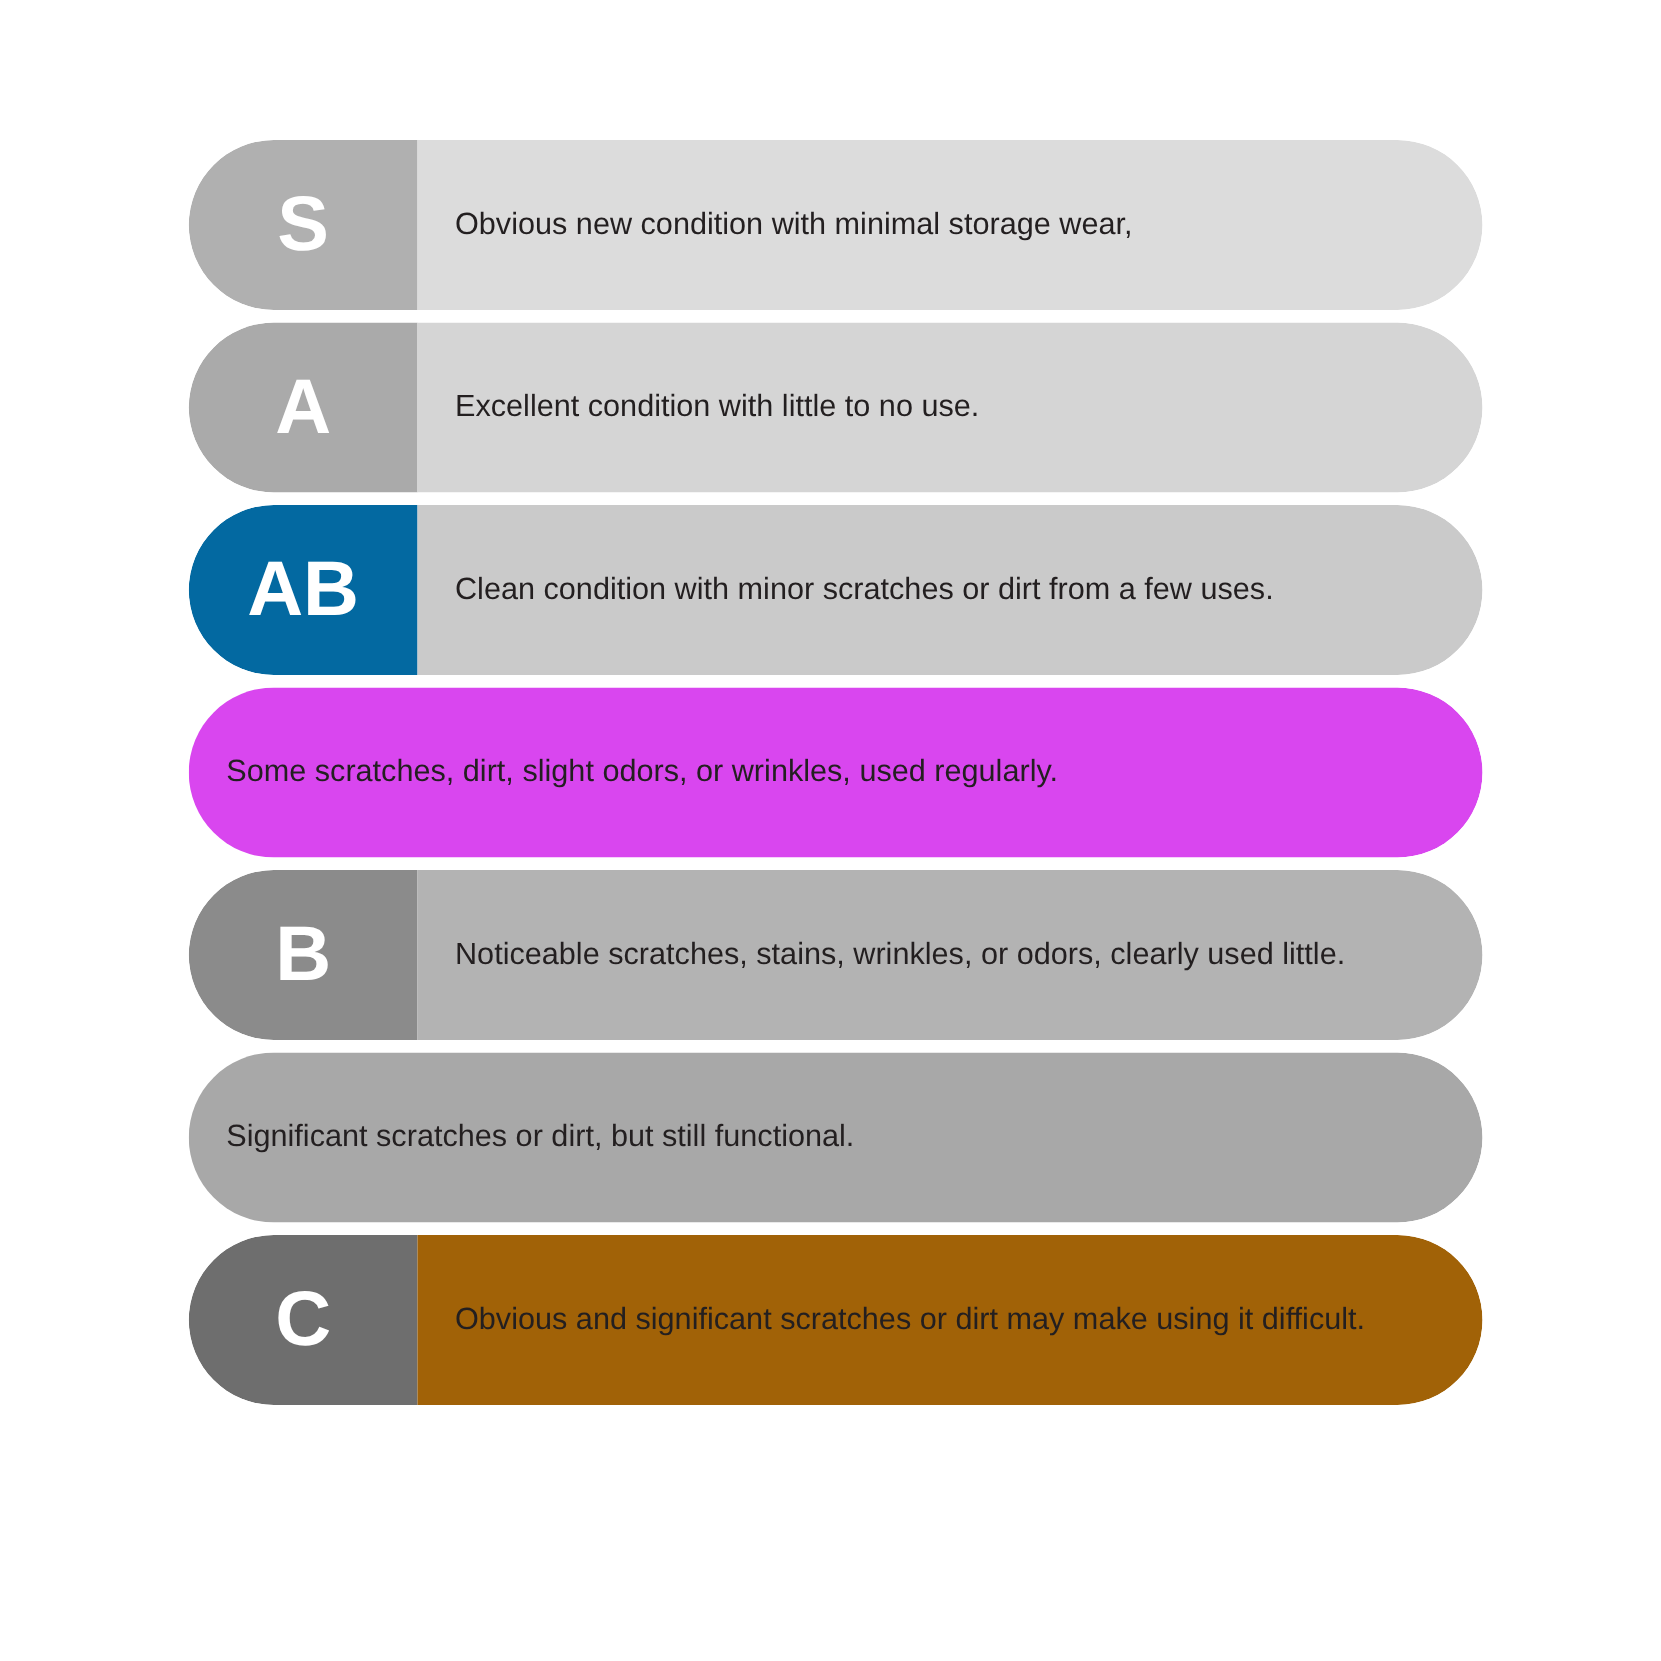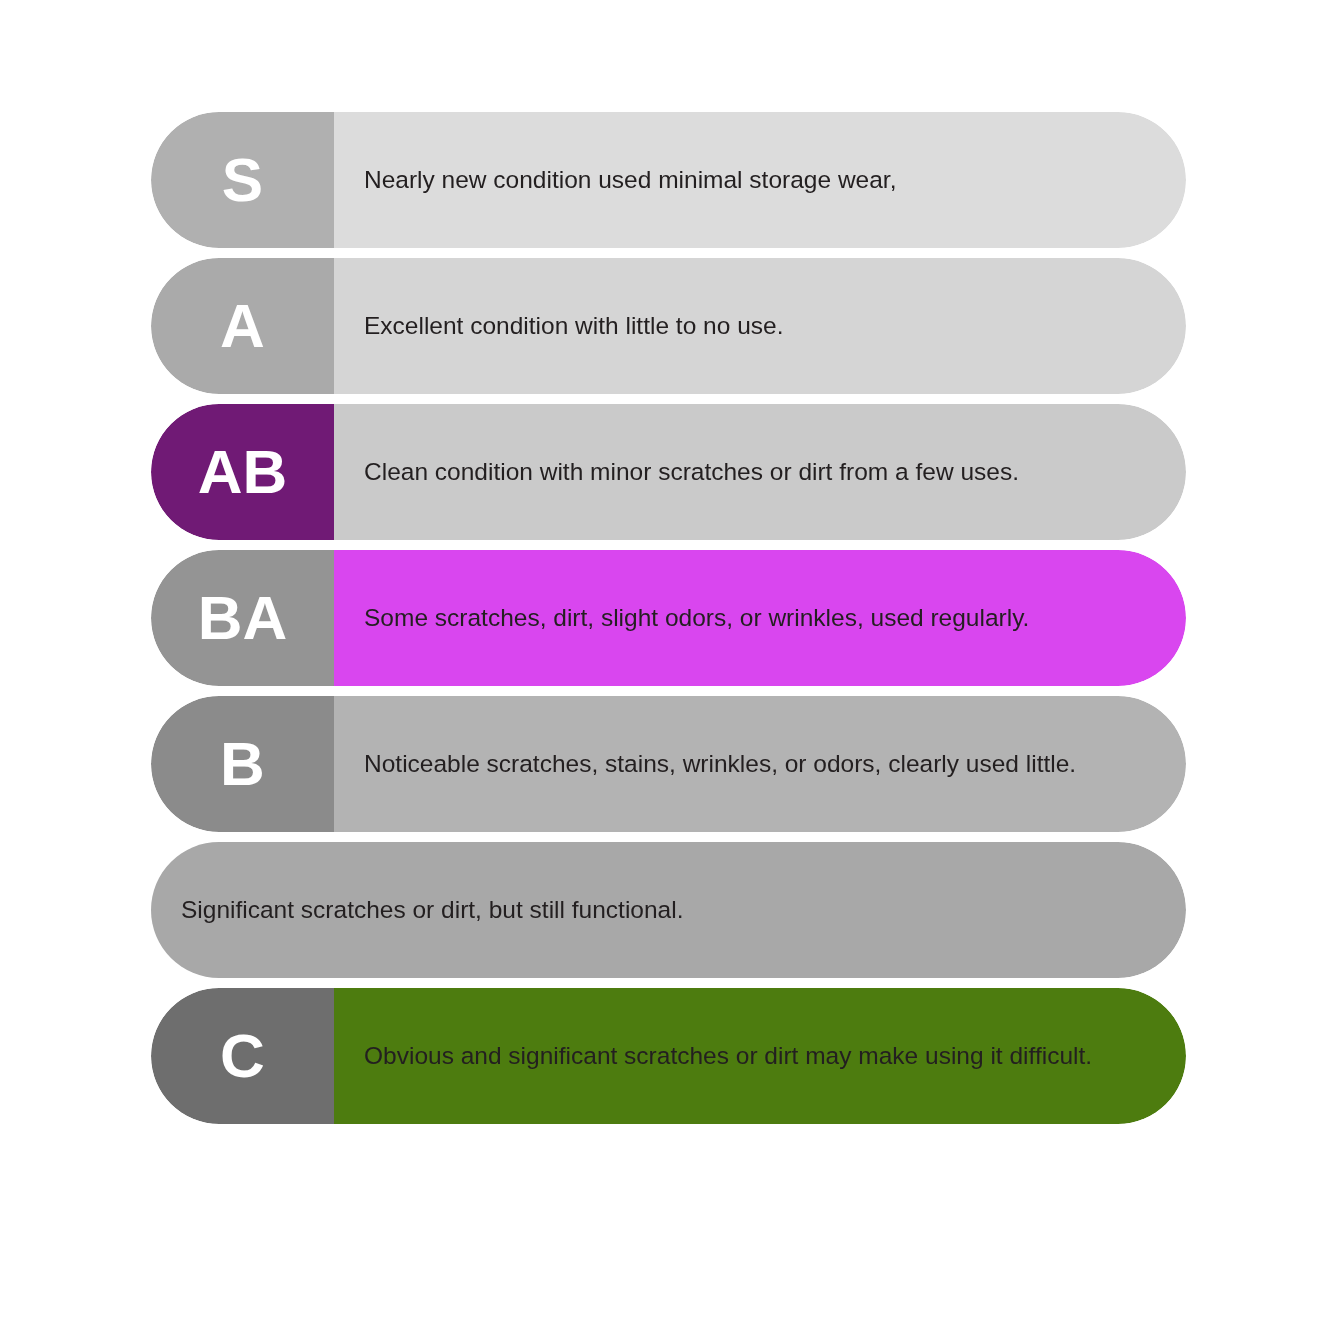--- a/index.html
+++ b/index.html
@@ -57,42 +57,41 @@
   }
 </style>
 </head>
 <body>
 
 <div id="grade-chart">
     <div class="grade-row">
       <div class="grade-badge" style="background: rgb(176, 176, 176);">S</div>
       <div class="grade-desc" style="background: rgb(220, 220, 220);">
         <div>
-          <span>Nearly new condition used minimal storage wear,</span>
+          <span>Obvious new condition with minimal storage wear,</span>
         </div>
       </div>
     </div>
     <div class="grade-row">
       <div class="grade-badge" style="background: rgb(170, 170, 170);">A</div>
       <div class="grade-desc" style="background: rgb(213, 213, 213);">
         <div>
           <span>Excellent condition with little to no use.</span>
         </div>
       </div>
     </div>
     <div class="grade-row">
-      <div class="grade-badge" style="background: #701a75;">AB</div>
+      <div class="grade-badge" style="background: #0369a1;">AB</div>
       <div class="grade-desc" style="background: rgb(202, 202, 202); text-align: center;">
         <div>
           <span>Clean condition with minor scratches or dirt from a few uses.</span>
         </div>
       </div>
     </div>
     <div class="grade-row">
-      <div class="grade-badge" style="background: rgb(148, 148, 148);">BA</div>
       <div class="grade-desc" style="background: #d946ef;">
         <div>
           <span>Some scratches, dirt, slight odors, or wrinkles, used regularly.</span>
         </div>
       </div>
     </div>
     <div class="grade-row">
       <div class="grade-badge" style="background: rgb(139, 139, 139);">B</div>
       <div class="grade-desc" style="background: rgb(179, 179, 179);">
         <div>
@@ -102,19 +101,19 @@
     </div>
     <div class="grade-row">
       <div class="grade-desc" style="background: rgb(168, 168, 168);">
         <div>
           <span>Significant scratches or dirt, but still functional.</span>
         </div>
       </div>
     </div>
     <div class="grade-row">
       <div class="grade-badge" style="background: rgb(110, 110, 110);">C</div>
-      <div class="grade-desc" style="background: #4d7c0f; text-align: right;">
+      <div class="grade-desc" style="background: #a16207; text-align: right;">
         <div>
           <span>Obvious and significant scratches or dirt may make using it difficult.</span>
         </div>
       </div>
     </div>
   </div>
 
 </body></html>

